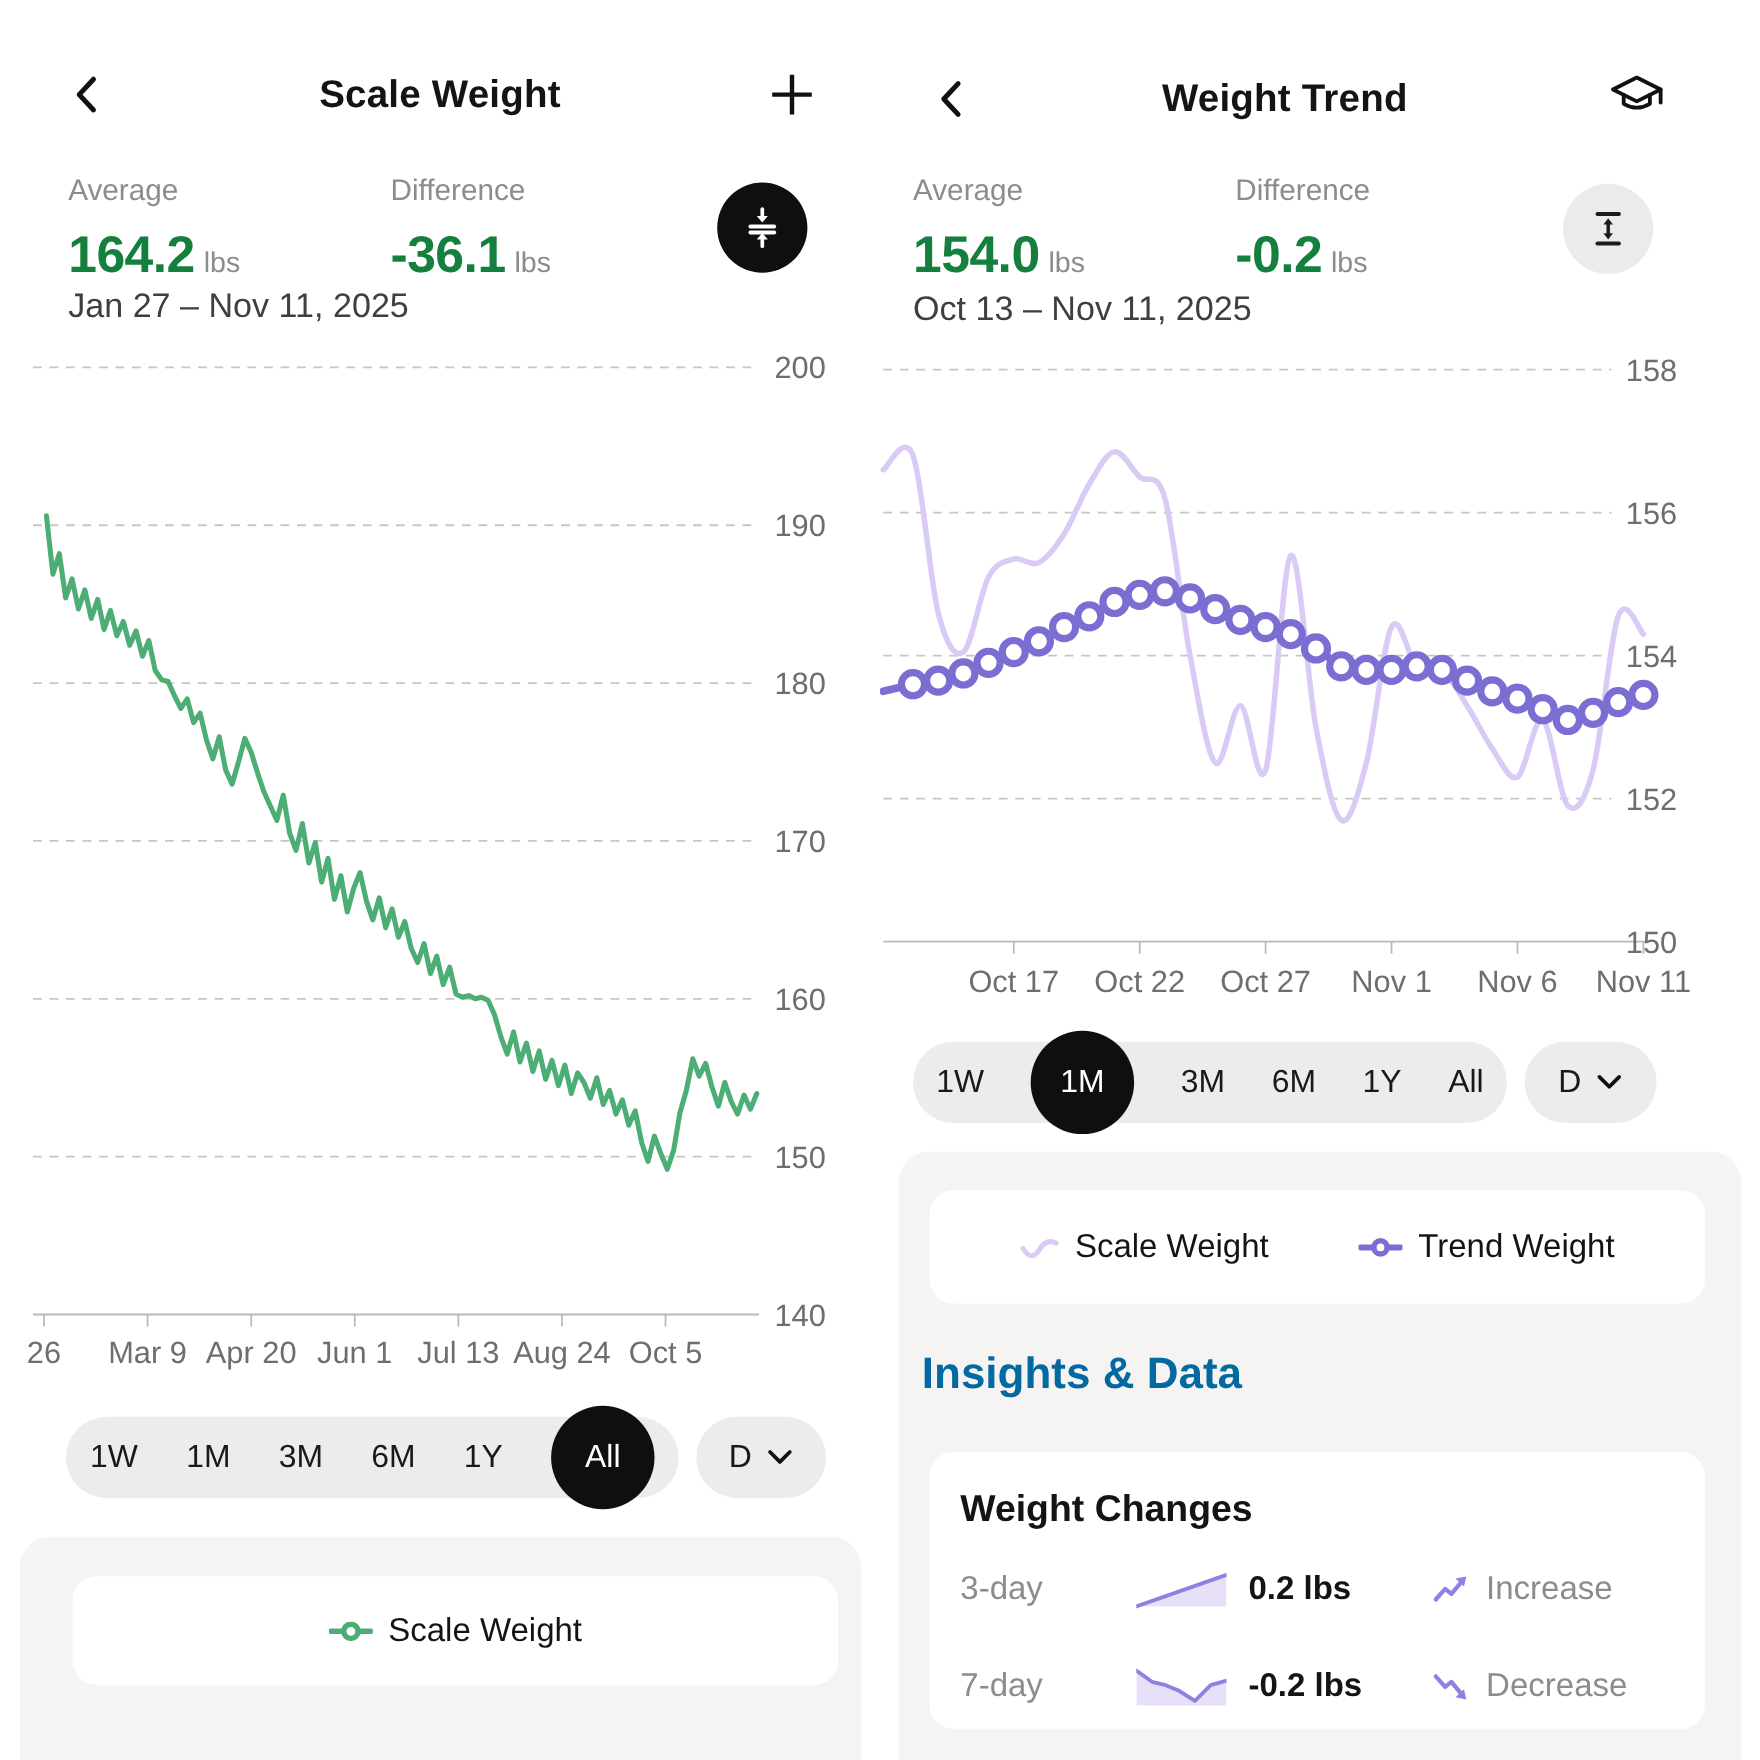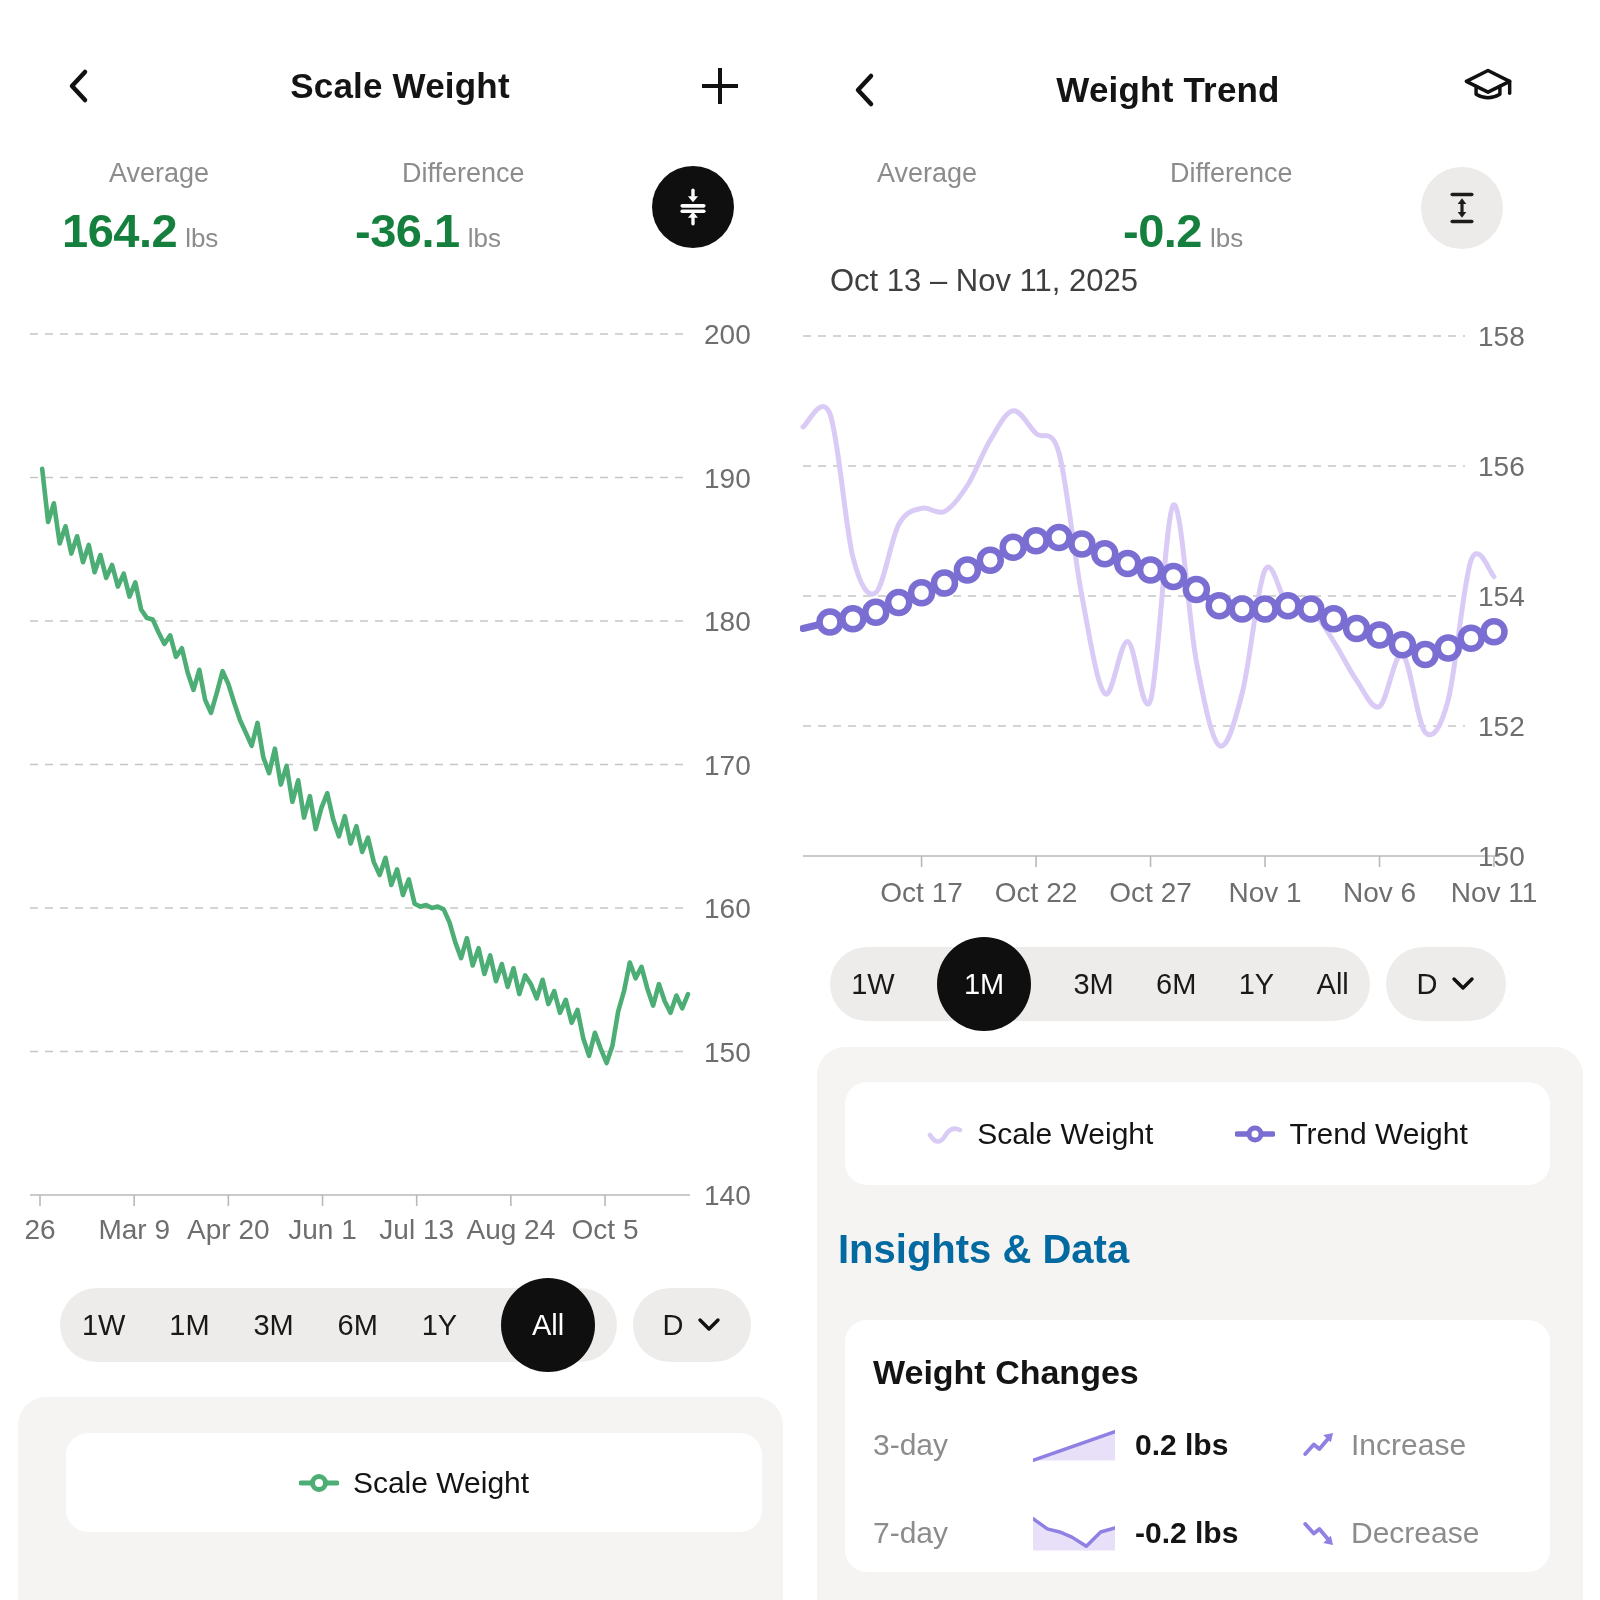--- a/index.html
+++ b/index.html
@@ -6,21 +6,21 @@
   .canvas{position:relative;width:1600px;height:1600px;background:#fff;overflow:hidden;
           font-family:"Liberation Sans","DejaVu Sans",sans-serif;color:#151515;}
   .panel{position:absolute;top:0;width:800px;height:1306px;text-decoration:underline;}
   #panel-left{left:0;} #panel-right{left:800px;}
 
   .hdr-title{position:absolute;top:66px;left:0;width:100%;text-align:center;
              font-size:35px;font-weight:600;color:#141414;letter-spacing:.2px;}
   .back-btn{position:absolute;top:64px;left:58px;width:44px;height:44px;cursor:pointer;}
   .hdr-right-btn{position:absolute;top:60px;width:52px;height:52px;cursor:pointer;}
 
-  .stat-label{font-size:27px;color:#8C8C8C;margin-left:47px;}
+  .stat-label{font-size:27px;color:#8C8C8C;}
   .stat-value{font-size:47px;font-weight:700;color:#15803d;letter-spacing:-.5px;}
   .stat-unit{font-size:26px;font-weight:400;color:#8C8C8C;margin-left:8px;}
   .stat-group{position:absolute;top:158px;}
   .stat-group .stat-value{display:inline-block;margin-top:14px;}
   .date-range{position:absolute;top:260px;font-size:31px;color:#3F3F3F;}
 
   .circle-btn{position:absolute;border-radius:50%;width:82px;height:82px;
               display:flex;align-items:center;justify-content:center;cursor:pointer;}
   .circle-btn.black{background:#0F0F0F;}
   .circle-btn.gray{background:#EDEBE9;}
@@ -88,20 +88,21 @@
       <svg width="42" height="42" viewBox="0 0 40 40">
         <line x1="20" y1="4" x2="20" y2="9.5" stroke="#fff" stroke-width="3.2" stroke-linecap="round"></line>
         <polygon points="20,15.5 15.2,9.8 24.8,9.8" fill="#fff"></polygon>
         <rect x="8" y="17.2" width="24" height="3.4" rx="1.7" fill="#fff"></rect>
         <rect x="8" y="22.4" width="24" height="3.4" rx="1.7" fill="#fff"></rect>
         <polygon points="20,24.5 15.2,30.2 24.8,30.2" fill="#fff"></polygon>
         <line x1="20" y1="30.5" x2="20" y2="36" stroke="#fff" stroke-width="3.2" stroke-linecap="round"></line>
       </svg>
     </div>
 
+    <div class="date-range" style="left:62px;">Jan 27 – Nov 11, 2025</div>
 
     <svg id="chart-left" class="chart-svg" width="800" height="960">
         <line x1="30" y1="34" x2="690" y2="34" stroke="#C6C6C6" stroke-width="1.6" stroke-dasharray="8 7"></line>
         <text x="704" y="44" font-family="&quot;Liberation Sans&quot;,&quot;DejaVu Sans&quot;,sans-serif" font-size="28" fill="#6E6E6E">200</text>
         <line x1="30" y1="177.5" x2="690" y2="177.5" stroke="#C6C6C6" stroke-width="1.6" stroke-dasharray="8 7"></line>
         <text x="704" y="187.5" font-family="&quot;Liberation Sans&quot;,&quot;DejaVu Sans&quot;,sans-serif" font-size="28" fill="#6E6E6E">190</text>
         <line x1="30" y1="321" x2="690" y2="321" stroke="#C6C6C6" stroke-width="1.6" stroke-dasharray="8 7"></line>
         <text x="704" y="331" font-family="&quot;Liberation Sans&quot;,&quot;DejaVu Sans&quot;,sans-serif" font-size="28" fill="#6E6E6E">180</text>
         <line x1="30" y1="464.5" x2="690" y2="464.5" stroke="#C6C6C6" stroke-width="1.6" stroke-dasharray="8 7"></line>
         <text x="704" y="474.5" font-family="&quot;Liberation Sans&quot;,&quot;DejaVu Sans&quot;,sans-serif" font-size="28" fill="#6E6E6E">170</text>
@@ -170,20 +171,23 @@
     <div class="hdr-right-btn" style="left:662px;top:64px;">
       <svg width="52" height="52" viewBox="0 0 48 48">
         <path d="M24,6 L44,16 L24,26 L4,16 Z" fill="none" stroke="#111" stroke-width="3.2" stroke-linejoin="round"></path>
         <path d="M13,20.5 L13,28 Q24,34.5 35,28 L35,20.5" fill="none" stroke="#111" stroke-width="3.2" stroke-linecap="round" stroke-linejoin="round"></path>
         <path d="M44,16 L44,27" fill="none" stroke="#111" stroke-width="3.2" stroke-linecap="round"></path>
       </svg>
     </div>
 
     <div class="stat-group" style="left:30px;">
       <div class="stat-label">Average</div>
+      <div>
+        <span class="stat-value">154.0</span><span class="stat-unit">lbs</span>
+      </div>
     </div>
     <div class="stat-group" style="left:323px;">
       <div class="stat-label">Difference</div>
       <div>
         <span class="stat-value">-0.2</span><span class="stat-unit">lbs</span>
       </div>
     </div>
 
     <div class="circle-btn gray" style="left:621px;top:167px;">
       <svg width="42" height="42" viewBox="0 0 40 40">

